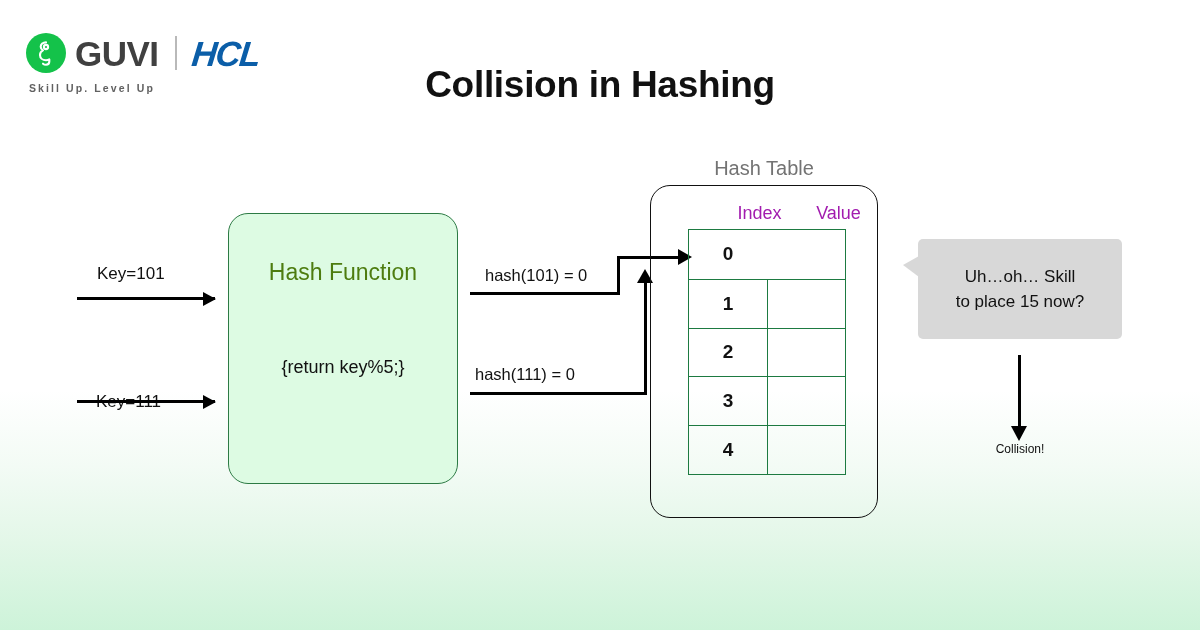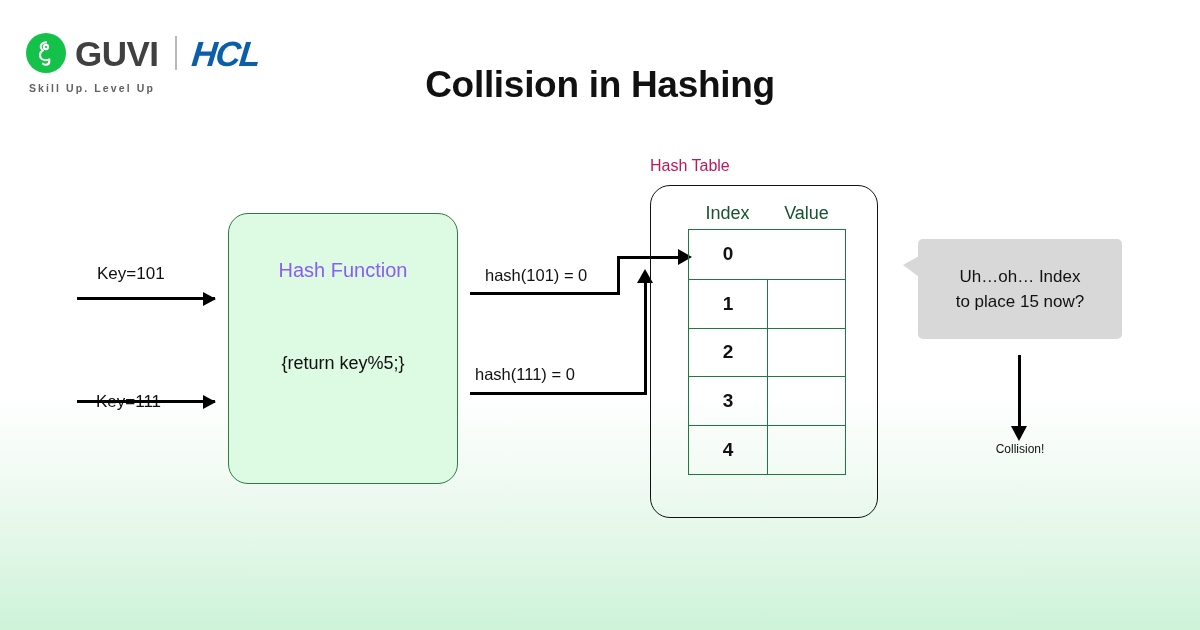--- a/index.html
+++ b/index.html
@@ -57,21 +57,21 @@
   }
   .key-arrow-1 { left:77px; top:297px; width:138px; }
   .key-arrow-2 { left:77px; top:400px; width:138px; }
 
   
   .hash-box {
     position:absolute; left:228px; top:213px; width:230px; height:271px;
     background:#ddfbe3; border:1.6px solid #2c7a44; border-radius:20px;
     display:flex; flex-direction:column; align-items:center;
   }
-  .hash-box-title { font-size:20px; color:#8b5cf6; margin-top:45px; }
+  .hash-box-title { font-size:23px; color:#4d7c0f; margin-top:45px; }
   .hash-box-code {
     font-size:18px; color:#111111; margin-top:68px; text-align:center;
     line-height:1.45;
   }
 
   
   .hash-out { position:absolute; font-size:16.5px; color:#111111; white-space:nowrap; }
   .hash-out-1 { left:485px; top:266px; }
   .hash-out-2 { left:475px; top:365px; }
 
@@ -91,30 +91,30 @@
   .seg-111-v   { left:644px; top:282px;  width:3px;   height:113px; }
   .arrow-up-111 {
     position:absolute; left:637px; top:269px;
     border-bottom:14px solid #000000;
     border-left:8px solid transparent;
     border-right:8px solid transparent;
   }
 
   
   .ht-caption {
-    position:absolute; left:650px; top:157px; width:228px; text-align:left;
-    font-size:16px; color:#be185d;
+    position:absolute; left:650px; top:157px; width:228px; text-align:center;
+    font-size:20px; color:#737373;
   }
   .ht-card {
     position:absolute; left:650px; top:185px; width:228px; height:333px;
     border:1.6px solid #111111; border-radius:20px; background:transparent;
   }
   .ht-heads {
-    position:absolute; left:688px; top:203px; width:158px;
-    display:flex; font-size:18px; color:#14532d;
+    position:absolute; left:720px; top:203px; width:158px;
+    display:flex; font-size:18px; color:#a21caf;
   }
   .ht-heads span { flex:1; text-align:center; }
   .ht-grid {
     position:absolute; left:688px; top:229px; width:158px; height:246px;
     display:grid; grid-template-rows:repeat(5,1fr);
     border:1.4px solid #1d7a41;
   }
   .ht-row { display:grid; grid-template-columns:1fr 1fr; }
   .ht-row + .ht-row { border-top:1.4px solid #1d7a41; }
   .ht-cell {
@@ -216,19 +216,19 @@
     <div class="ht-cell idx">3</div>
     <div class="ht-cell val"></div>
   </div>
   <div class="ht-row">
     <div class="ht-cell idx">4</div>
     <div class="ht-cell val"></div>
   </div>
 </div>
 
 <div class="bubble">
-  <div>Uh…oh… Index</div>
+  <div>Uh…oh… Skill</div>
   <div>to place 15 now?</div>
 </div>
 
 <div class="coll-arrow-line"></div>
 <div class="coll-arrow-head"></div>
 <div class="coll-text">Collision!</div>
 
 </body></html>

